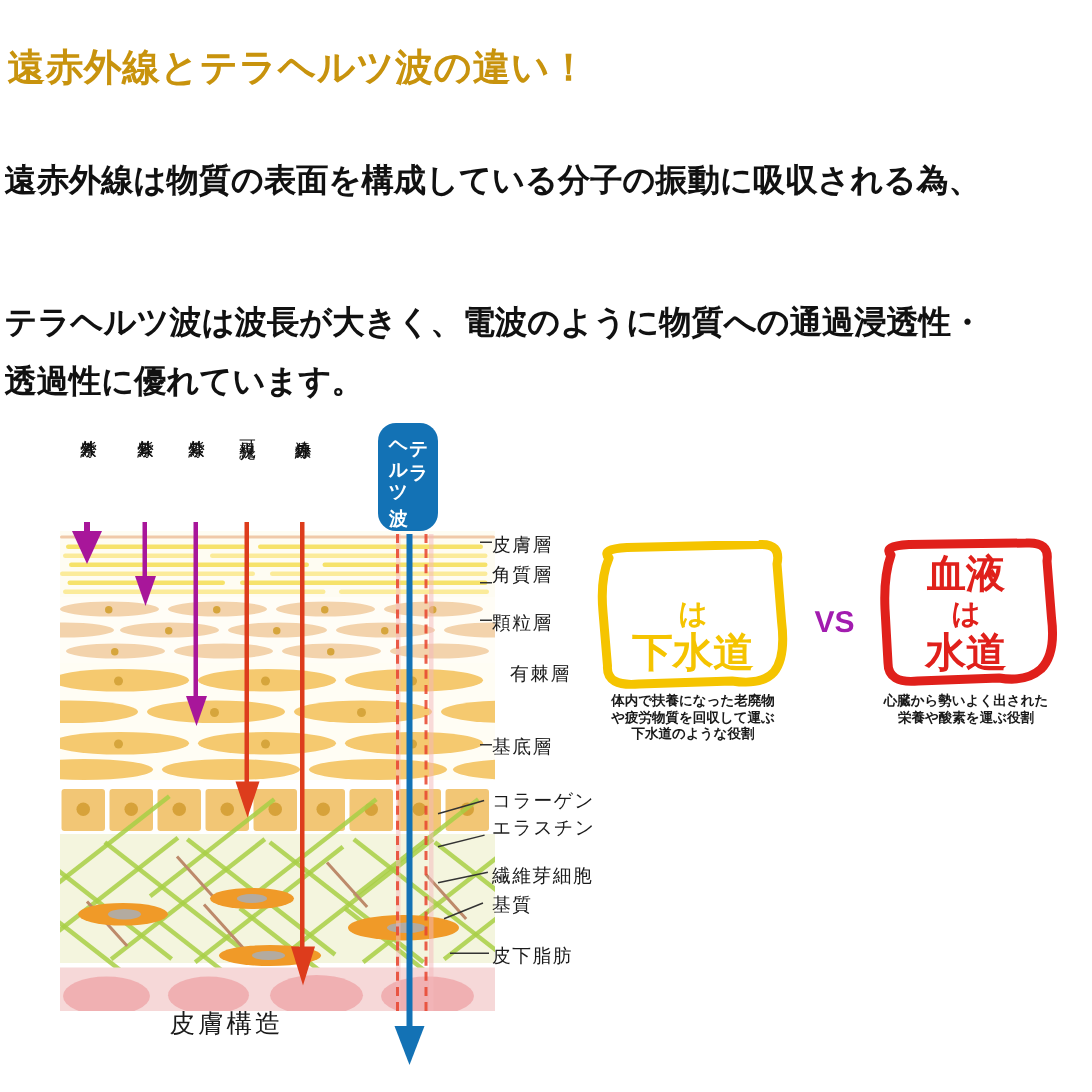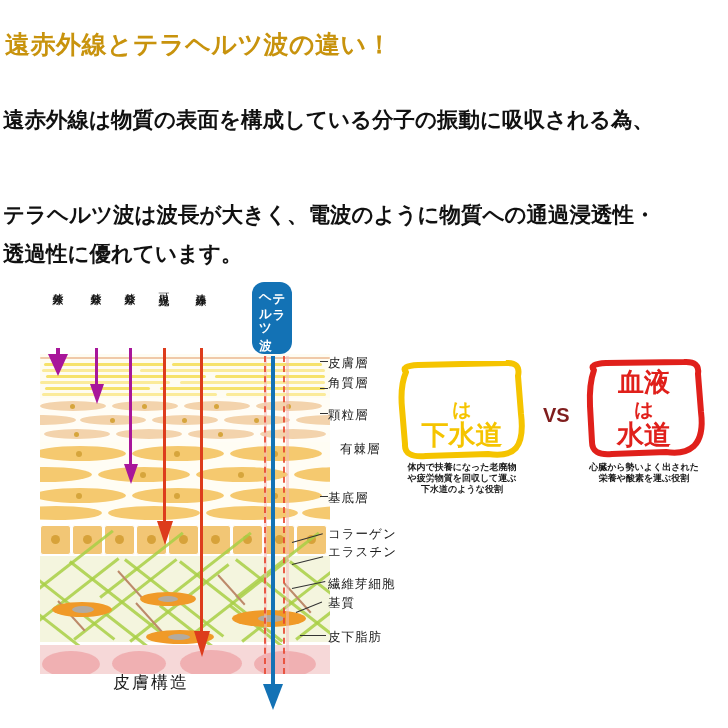--- a/index.html
+++ b/index.html
@@ -126,21 +126,21 @@
   .bt-l2 { font-size:19px; }
   .bt-l3 { font-size:27px; }
   .bubble-cap {
     position:absolute; left:0; width:100%; text-align:center;
     font-size:9px; font-weight:bold; line-height:11.5px;
     font-family:"Liberation Sans", sans-serif; color:#1a1a1a;
     white-space:nowrap;
   }
   #vs-text {
     position:absolute; font-size:20px; font-weight:bold;
-    color:#7f1d1d; font-family:"Liberation Sans", sans-serif;
+    color:#a21caf; font-family:"Liberation Sans", sans-serif;
   }
 </style>
 </head>
 <body>
 
 <div id="headline">遠赤外線とテラヘルツ波の違い！</div>
 
 <div class="para" id="para1">
   <div>遠赤外線は物質の表面を構成している分子の振動に吸収される為、</div>
 </div>

